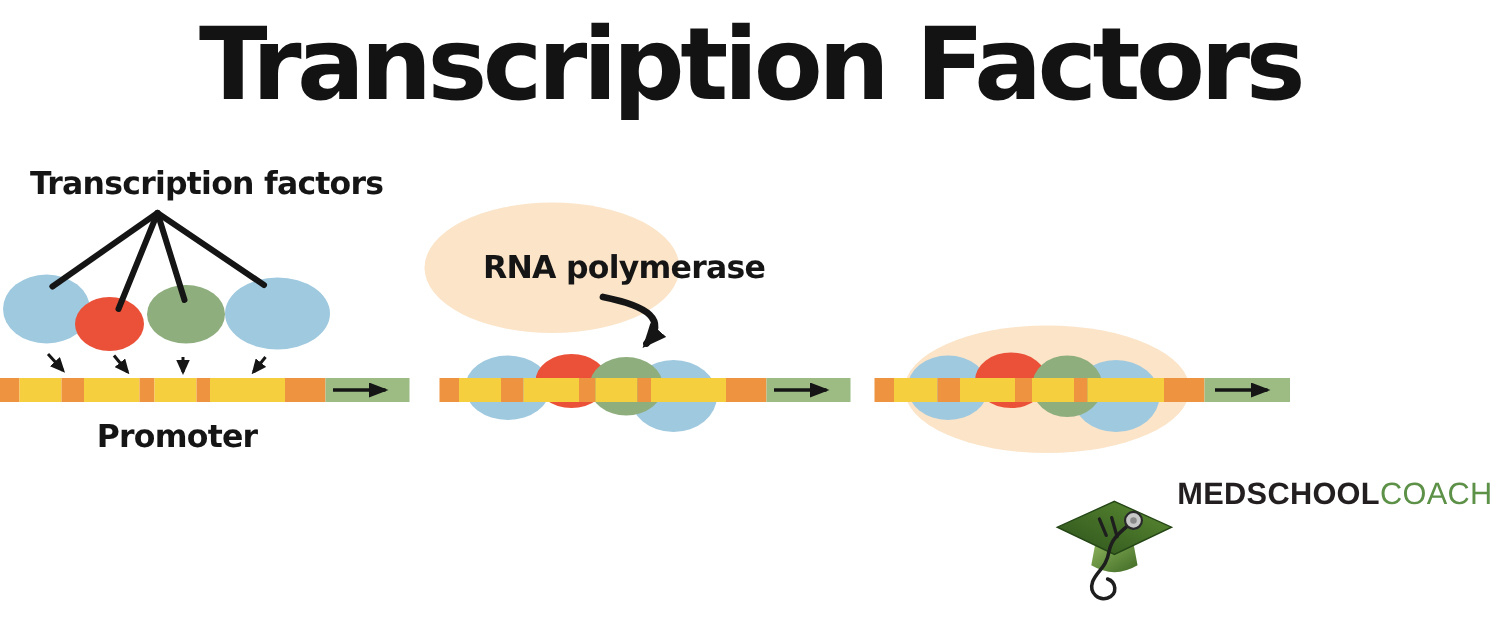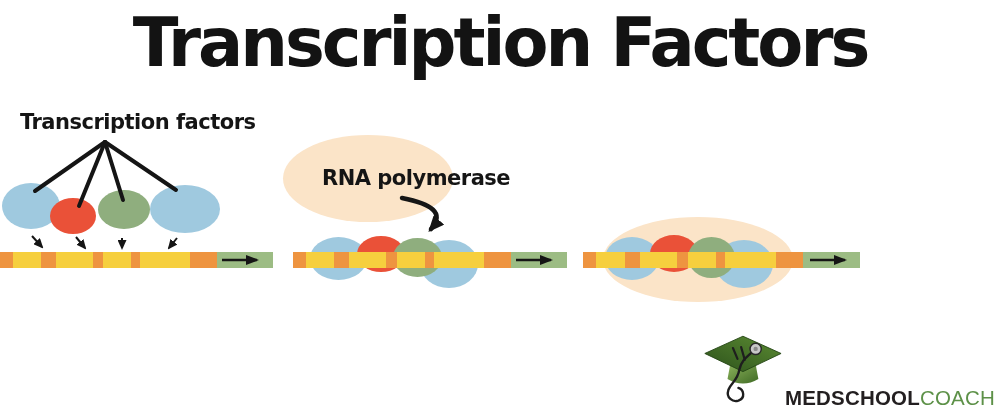--- a/index.html
+++ b/index.html
@@ -26,21 +26,21 @@
     position:absolute;top:252px;height:16px;display:flex;flex-direction:row;
     z-index:6;
   }
   .seg{height:100%;}
   .seg-orange{background:var(--dna-orange,#EE9440);}
   .seg-yellow{background:var(--dna-yellow,#F6CF3E);}
   .seg-sage{background:var(--coding-region-green,#9CBC84);}
   .overlay{position:absolute;left:0;top:0;z-index:8;pointer-events:none;}
   .logo{
     position:absolute;left:703px;top:324px;width:292px;height:86px;
-    display:flex;align-items:flex-end;z-index:9;
+    display:flex;align-items:flex-start;z-index:9;
   }
   .logo-text{font-family:"Liberation Sans", sans-serif;font-size:20.5px;letter-spacing:0.2px;white-space:nowrap;margin-left:2px;margin-top:-6px;}
   .logo-bold{font-weight:800;color:var(--logo-dark,#231F20);}
   .logo-light{font-weight:400;color:var(--logo-green,#5D9148);}
 </style>
 </head>
 <body>
 
 <div class="canvas">
 
@@ -59,20 +59,21 @@
       <div class="seg seg-orange" style="width: 5.5%;"></div>
       <div class="seg seg-yellow" style="width: 13.6%;"></div>
       <div class="seg seg-orange" style="width: 3.7%;"></div>
       <div class="seg seg-yellow" style="width: 10.3%;"></div>
       <div class="seg seg-orange" style="width: 3.3%;"></div>
       <div class="seg seg-yellow" style="width: 18.3%;"></div>
       <div class="seg seg-orange" style="width: 9.8%;"></div>
       <div class="seg seg-sage" style="width: 20.5%;"></div>
     </div>
 
+  <div class="plabel" style="left:28px;top:279px;width:180px;">Promoter</div>
 
   <div class="glow" style="left:283px;top:135px;width:170px;height:87px;"></div>
   <div class="plabel" style="left:286px;top:166px;width:164px;margin-left:36px;">RNA polymerase</div>
 
   <div class="blob blue z2" style="left:310px;top:237px;width:57px;height:43px;"></div>
   <div class="blob red z3" style="left:357px;top:236px;width:48px;height:36px;"></div>
   <div class="blob blue z4" style="left:420px;top:240px;width:58px;height:48px;"></div>
   <div class="blob green z5" style="left:393px;top:238px;width:49px;height:39px;"></div>
 
   <div class="strand" style="left:293px;width:274px;">

